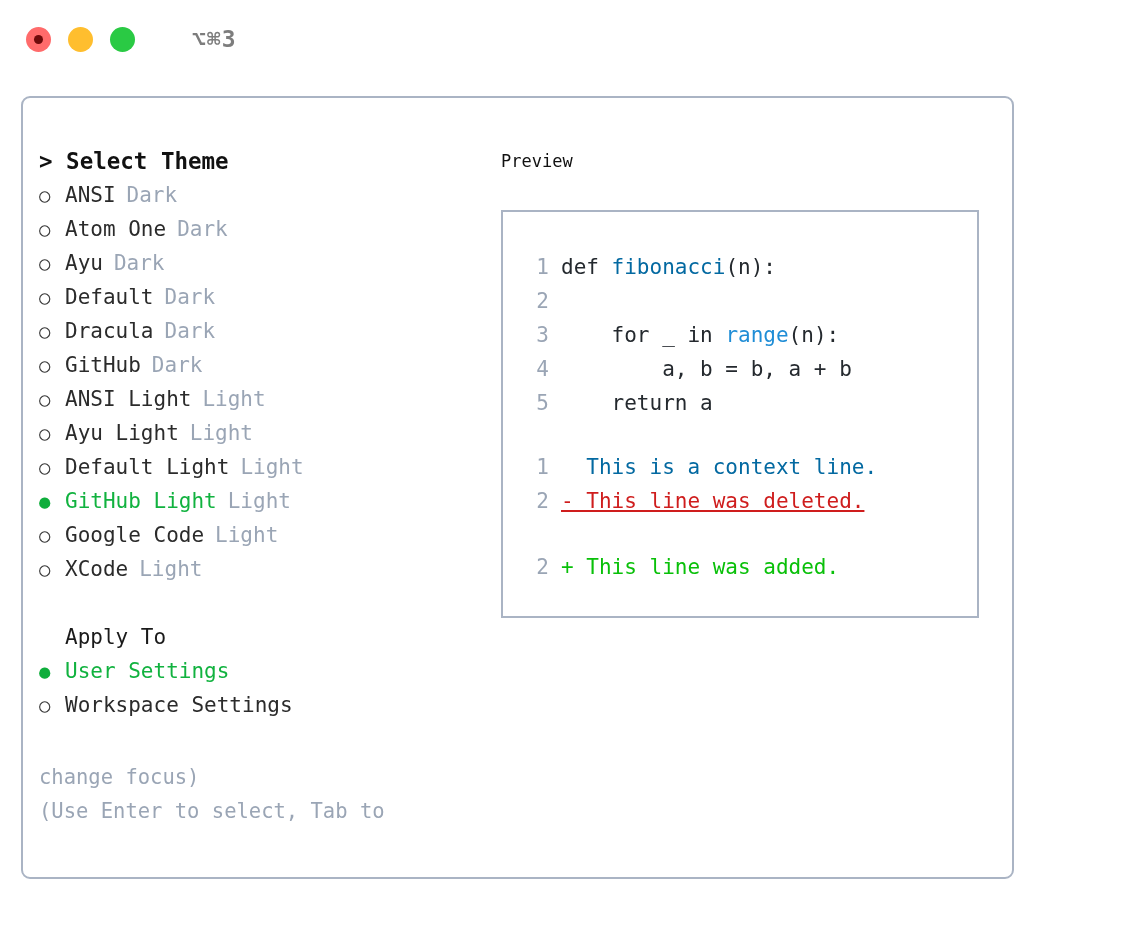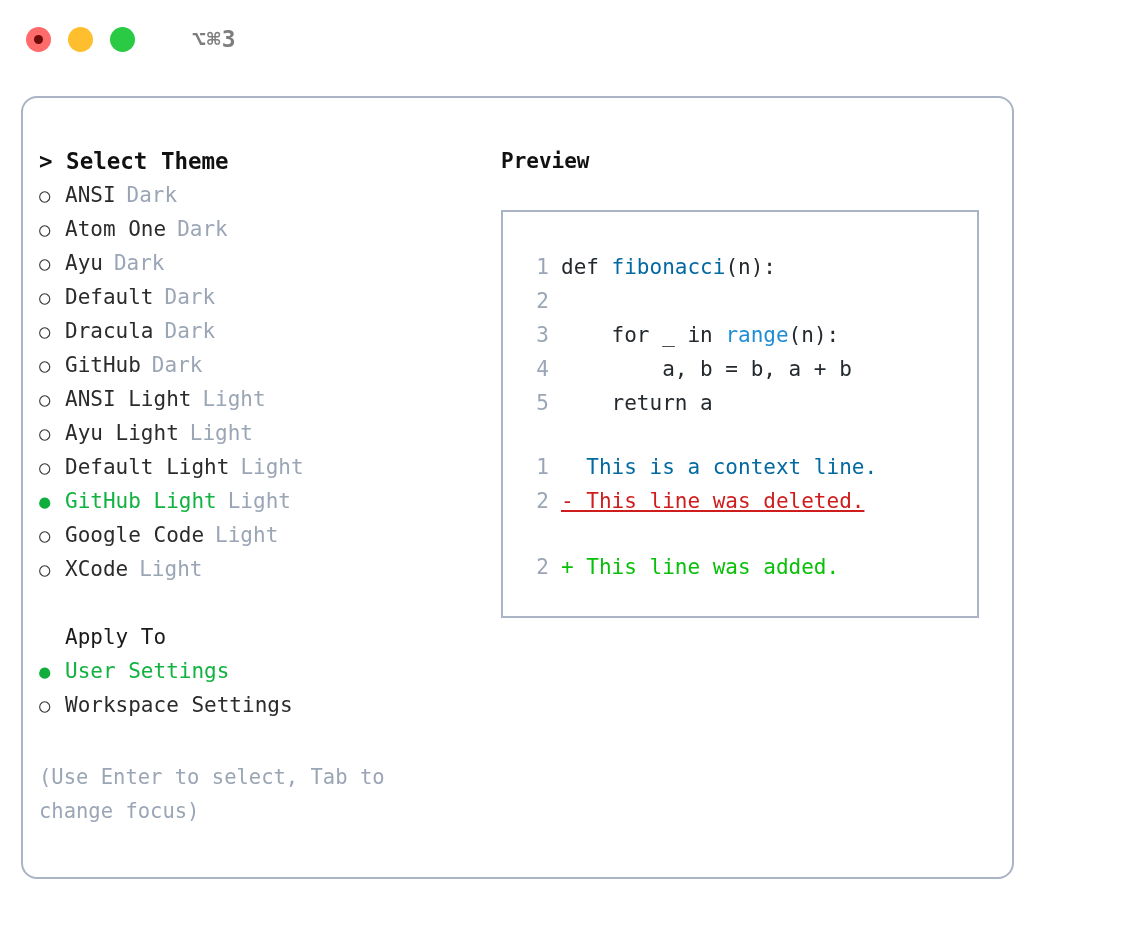--- a/index.html
+++ b/index.html
@@ -67,21 +67,21 @@
 
   
   .panel {
     position: absolute;
     left: 21px;
     top: 96px;
     width: 993px;
     height: 783px;
     box-sizing: border-box;
     border: 2px solid #aab4c4;
-    border-radius: 16px;
+    border-radius: 9px;
     background: #ffffff;
   }
 
   .columns {
     position: absolute;
     left: 0; top: 0;
     width: 100%;
     height: 100%;
   }
 
@@ -143,22 +143,22 @@
   .hint-line { white-space: pre; }
 
   
   .right-col {
     position: absolute;
     left: 478px;
     top: 46px;
     width: 490px;
   }
   .preview-title {
-    font-size: 21px;
-    font-weight: bold;
+    font-size: 17px;
+    font-weight: normal;
     color: #111111;
     line-height: 34px;
     white-space: pre;
   }
   .preview-box {
     margin-top: 32px;
     box-sizing: border-box;
     width: 478px;
     height: 408px;
     border: 2px solid #aab4c4;
@@ -282,22 +282,22 @@
             <span class="bullet">●</span>
             <span class="opt-label">User Settings</span>
           </div>
           <div class="opt-row">
             <span class="bullet">○</span>
             <span class="opt-label">Workspace Settings</span>
           </div>
         </div>
 
         <div class="hint">
+          <div class="hint-line">change focus)</div>
           <div class="hint-line">(Use Enter to select, Tab to</div>
-          <div class="hint-line">change focus)</div>
         </div>
 
       </div>
 
       <div class="right-col">
         <div class="preview-title">Preview</div>
 
         <div class="preview-box">
 
           <div class="code-line">

